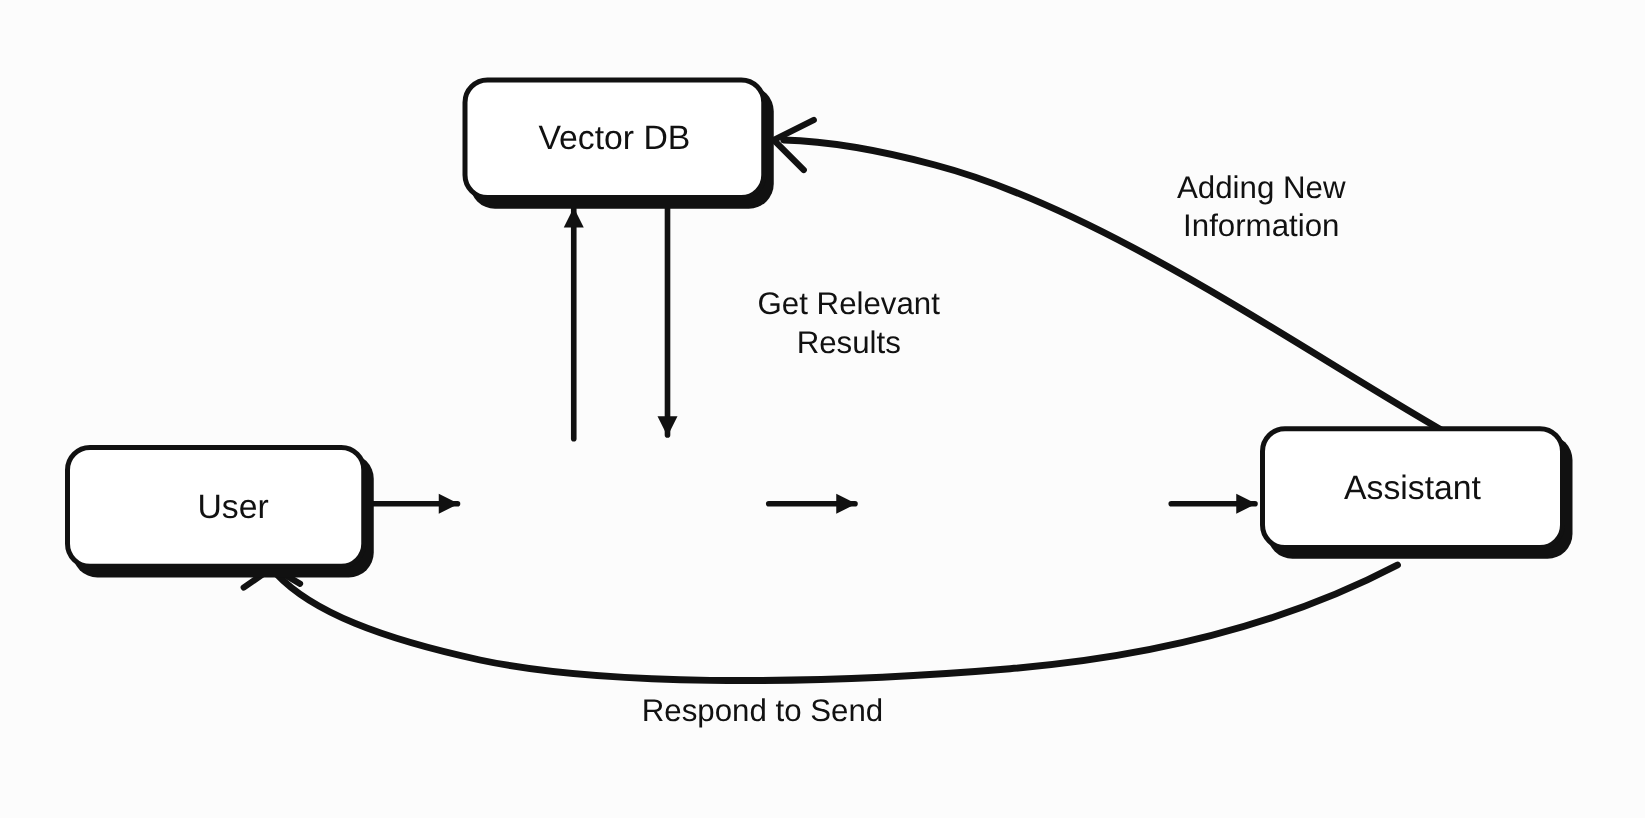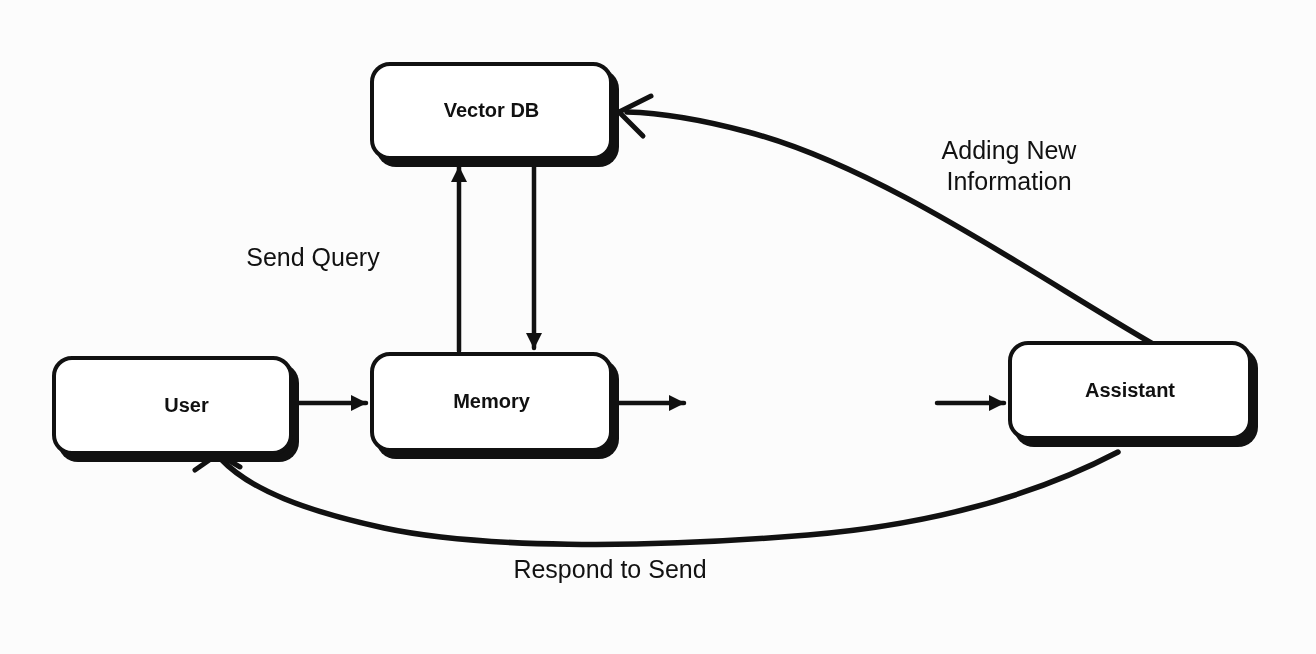--- a/index.html
+++ b/index.html
@@ -21,21 +21,21 @@
   .node {
     position:absolute;
     background:var(--node-fill,#ffffff);
     border:4px solid var(--stroke,#111111);
     border-radius:20px;
     box-shadow:6px 7px 0 var(--stroke,#111111);
     display:flex; align-items:center; justify-content:center;
     text-align:center;
   }
   .node-label {
-    font-size:20px; font-weight:700; line-height:1.17;
+    font-size:27px; font-weight:400; line-height:1.17;
     padding:0 8px; color:var(--stroke,#111111);
   }
   .edge-label {
     position:absolute;
     font-size:25px; font-weight:400; line-height:1.25;
     text-align:center; color:var(--stroke,#111111);
     white-space:normal;
   }
 </style>
 </head>
@@ -68,29 +68,26 @@
   </svg>
 
   <div class="node" style="left:370px; top:62px; width:243px; height:98px;">
     <span class="node-label">Vector DB</span>
   </div>
 
   <div class="node" style="left:52px; top:356px; width:241px; height:99px;padding-left:28px;">
     <span class="node-label">User</span>
   </div>
 
-  <div class="node" style="left:370px; top:352px; width:243px; height:100px;">
-    <span class="node-label">Memory</span>
-  </div>
 
 
   <div class="node" style="left:1008px; top:341px; width:244px; height:99px;">
     <span class="node-label">Assistant</span>
   </div>
 
-  <div class="edge-label" style="left:203px; top:242px; width:220px;">Send Query</div>
 
+  <div class="edge-label" style="left:594px; top:228px; width:170px;">Get Relevant Results</div>
 
   <div class="edge-label" style="left:923px; top:135px; width:172px;">Adding New Information</div>
 
   <div class="edge-label" style="left:500px; top:554px; width:220px;">Respond to Send</div>
 
 </div>
 
 </body></html>

